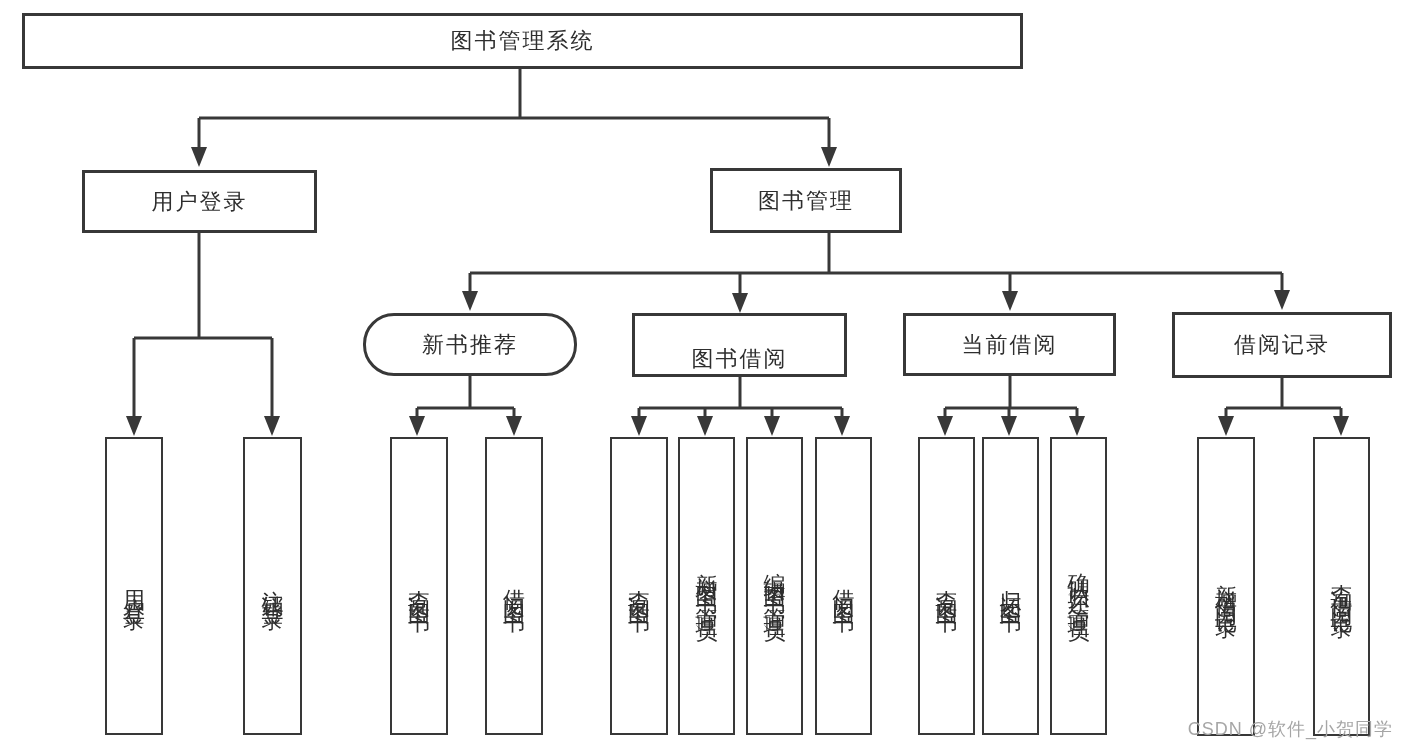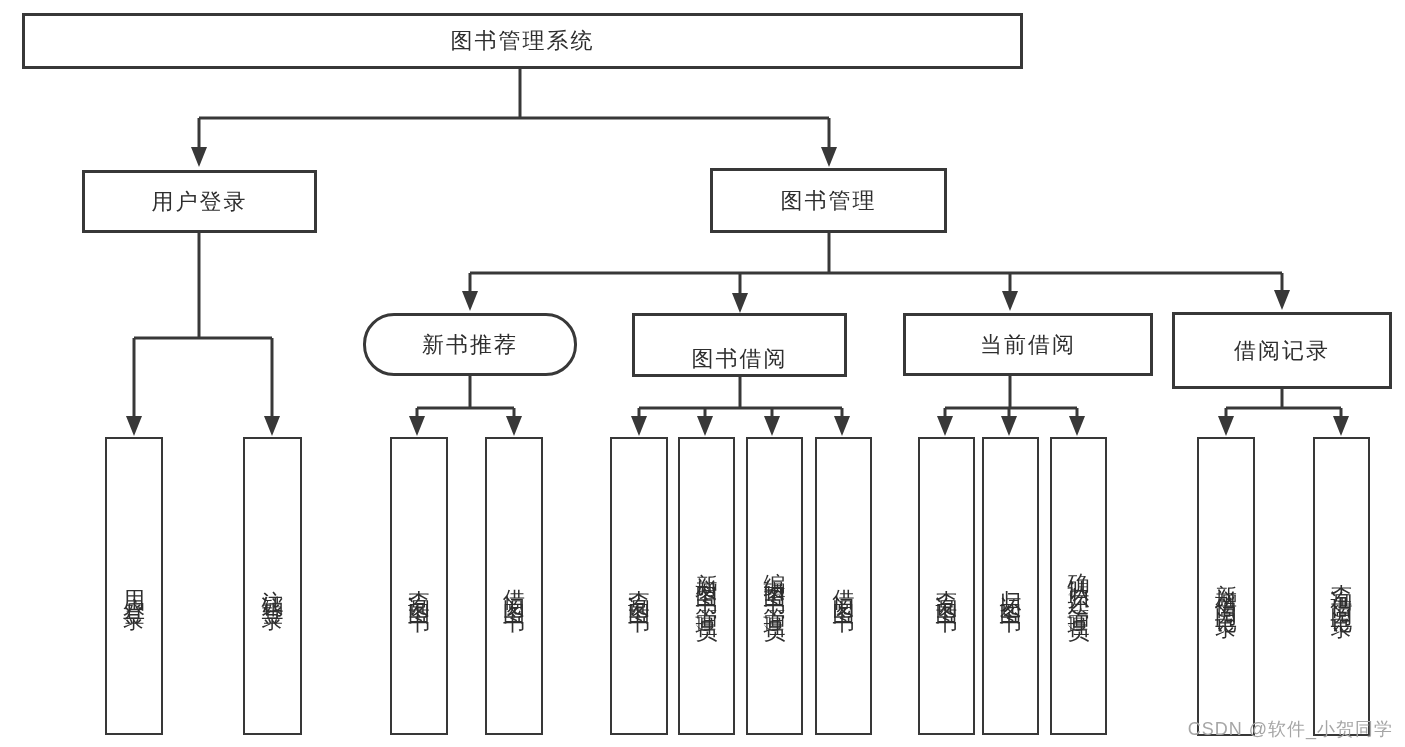--- a/index.html
+++ b/index.html
@@ -122,34 +122,34 @@
     <polygon points="1333,416 1349,416 1341,436"></polygon>
   </svg>
 
   <div class="node hnode" style="left:22px; top:13px; width:1001px; height:56px;">
     <span>图书管理系统</span>
   </div>
 
   <div class="node hnode" style="left:82px; top:170px; width:235px; height:63px;">
     <span>用户登录</span>
   </div>
-  <div class="node hnode" style="left:710px; top:168px; width:237px; height:65px;">
+  <div class="node hnode" style="left:710px; top:168px; width:192px; height:65px;">
     <span>图书管理</span>
   </div>
 
   <div class="node hnode" style="left:363px; top:313px; width:214px; height:63px;border-radius:31px;">
     <span>新书推荐</span>
   </div>
   <div class="node hnode" style="left:632px; top:313px; width:215px; height:64px;align-items:flex-end;">
     <span>图书借阅</span>
   </div>
-  <div class="node hnode" style="left:903px; top:313px; width:250px; height:63px;">
+  <div class="node hnode" style="left:903px; top:313px; width:213px; height:63px;">
     <span>当前借阅</span>
   </div>
-  <div class="node hnode" style="left:1172px; top:312px; width:220px; height:77px;">
+  <div class="node hnode" style="left:1172px; top:312px; width:220px; height:66px;">
     <span>借阅记录</span>
   </div>
 
   <div class="node leaf" style="left:105px; top:437px; width:58px; height:298px;">
     <span>用户登录</span>
   </div>
   <div class="node leaf" style="left:243px; top:437px; width:59px; height:298px;">
     <span>注销登录</span>
   </div>
 

